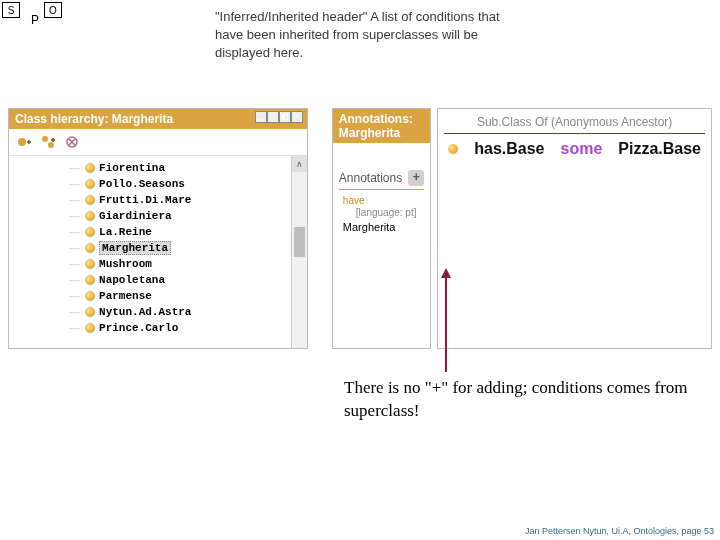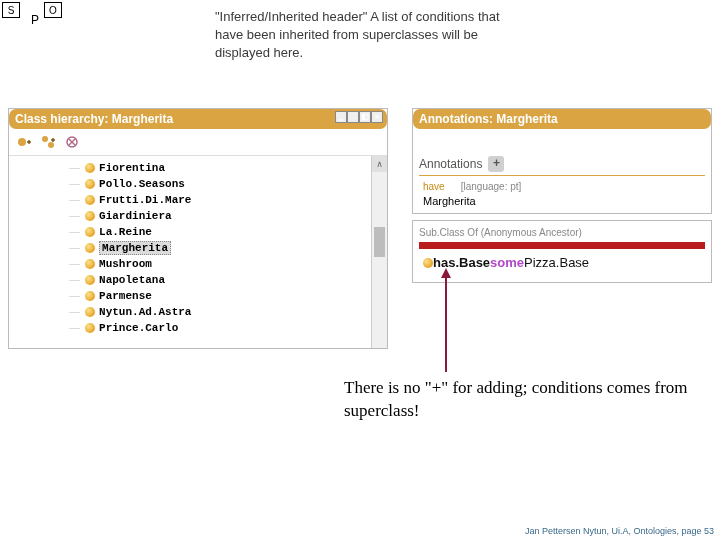--- a/index.html
+++ b/index.html
@@ -47,21 +47,20 @@
     border: 1px solid #bbb;
   }
   .panel-header {
     background: #d9a441;
     color: #fff;
     font-weight: bold;
     font-size: 12px;
     padding: 3px 6px;
     position: relative;
     font-family: Verdana, sans-serif;
-    border-radius: 7px;
   }
   .panel-header .winctrls {
     position: absolute;
     right: 4px; top: 2px;
     display: flex;
     gap: 0;
   }
   .winbtn {
     width: 12px; height: 12px;
     border: 1px solid #888;
@@ -144,21 +143,21 @@
   .scrollbar .track { flex: 1; position: relative; }
   .scrollbar .thumb {
     position: absolute;
     left: 2px; right: 2px;
     top: 55px; height: 30px;
     background: #bdbdbd;
   }
   .right-col {
     flex: 1;
     display: flex;
-    flex-direction: column;
+    flex-direction: row;
     gap: 6px;
     padding-left: 16px;
   }
   .ann-panel { }
   .ann-body {
     padding: 2px 6px 6px 6px;
     background: #fff;
   }
   .ann-subhead {
     display: flex;
@@ -186,34 +185,35 @@
   .ann-row .k { color: #c58a17; font-size: 10px; }
   .ann-row .lang { color: #888; font-size: 10px; margin-left: 13px; }
   .ann-row .val { color: #000; margin-top: 3px; display: block; }
   .desc-panel { }
   .desc-body {
     background: #fff;
     padding: 2px 6px 10px 6px;
   }
   .desc-sub {
     color: #888;
-    font-size: 10px;
+    font-size: 12px;
     padding: 4px 0;
-    border-bottom: 7px solid #b91c1c;
+    border-bottom: 1px solid #b91c1c;
+    text-align: center;
   }
   .axiom {
     padding: 6px 4px 2px 4px;
     display: flex;
     align-items: center;
-    gap: 0;
-    font-size: 13px;
+    gap: 16px;
+    font-size: 16px;
   }
   .axiom .prop { font-weight: bold; color: #111; }
   .axiom .kw { color: #b048c8; font-weight: bold; }
-  .axiom .cls { font-weight: normal; color: #111; }
+  .axiom .cls { font-weight: bold; color: #111; }
   .callout-arrow {
     position: absolute;
     left: 445px;
     top: 276px;
     width: 2px;
     height: 96px;
     background: #8a1a3a;
   }
   .callout-arrow::before {
     content: "";

